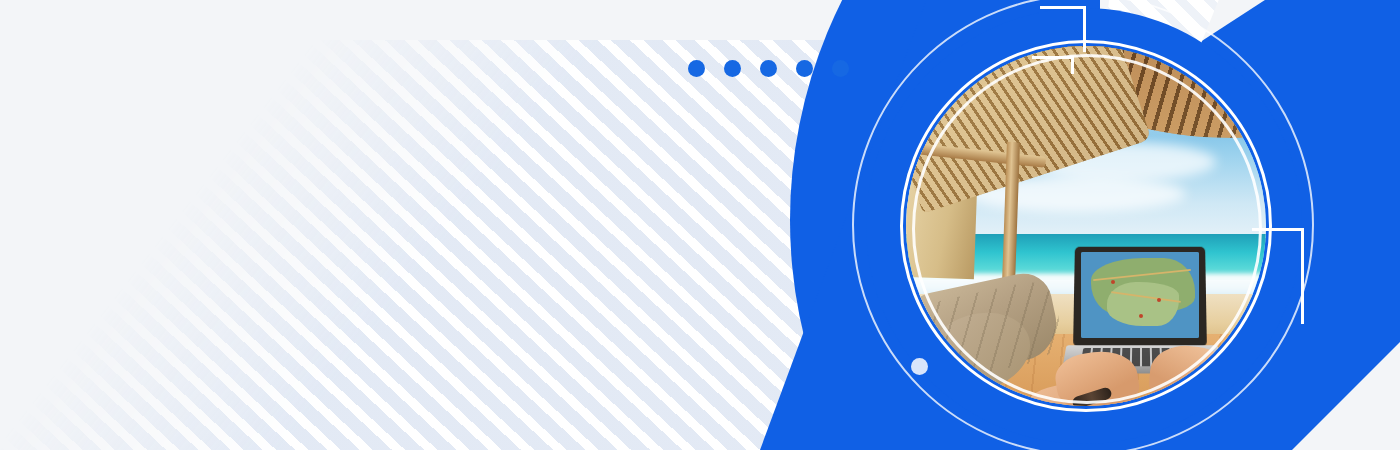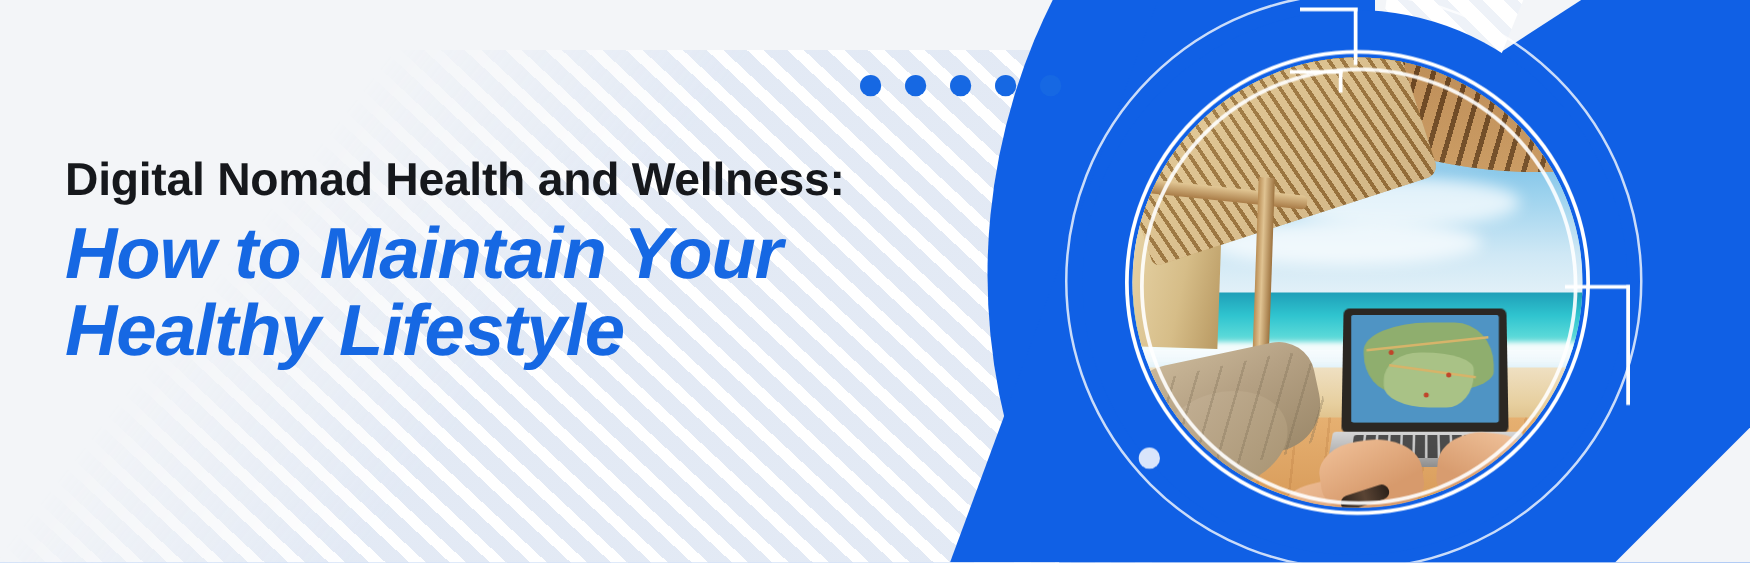--- a/index.html
+++ b/index.html
@@ -484,19 +484,14 @@
   <div class="arc-dot"></div>
 
   <div class="dots">
     <span class="dot"></span>
     <span class="dot"></span>
     <span class="dot"></span>
     <span class="dot"></span>
     <span class="dot"></span>
   </div>
 
-  <div class="headline">
-    <div class="line-1">Digital Nomad Health and Wellness:</div>
-    <div class="line-2">How to Maintain Your
-Healthy Lifestyle</div>
-  </div>
 
 </div>
 
 </body></html>

